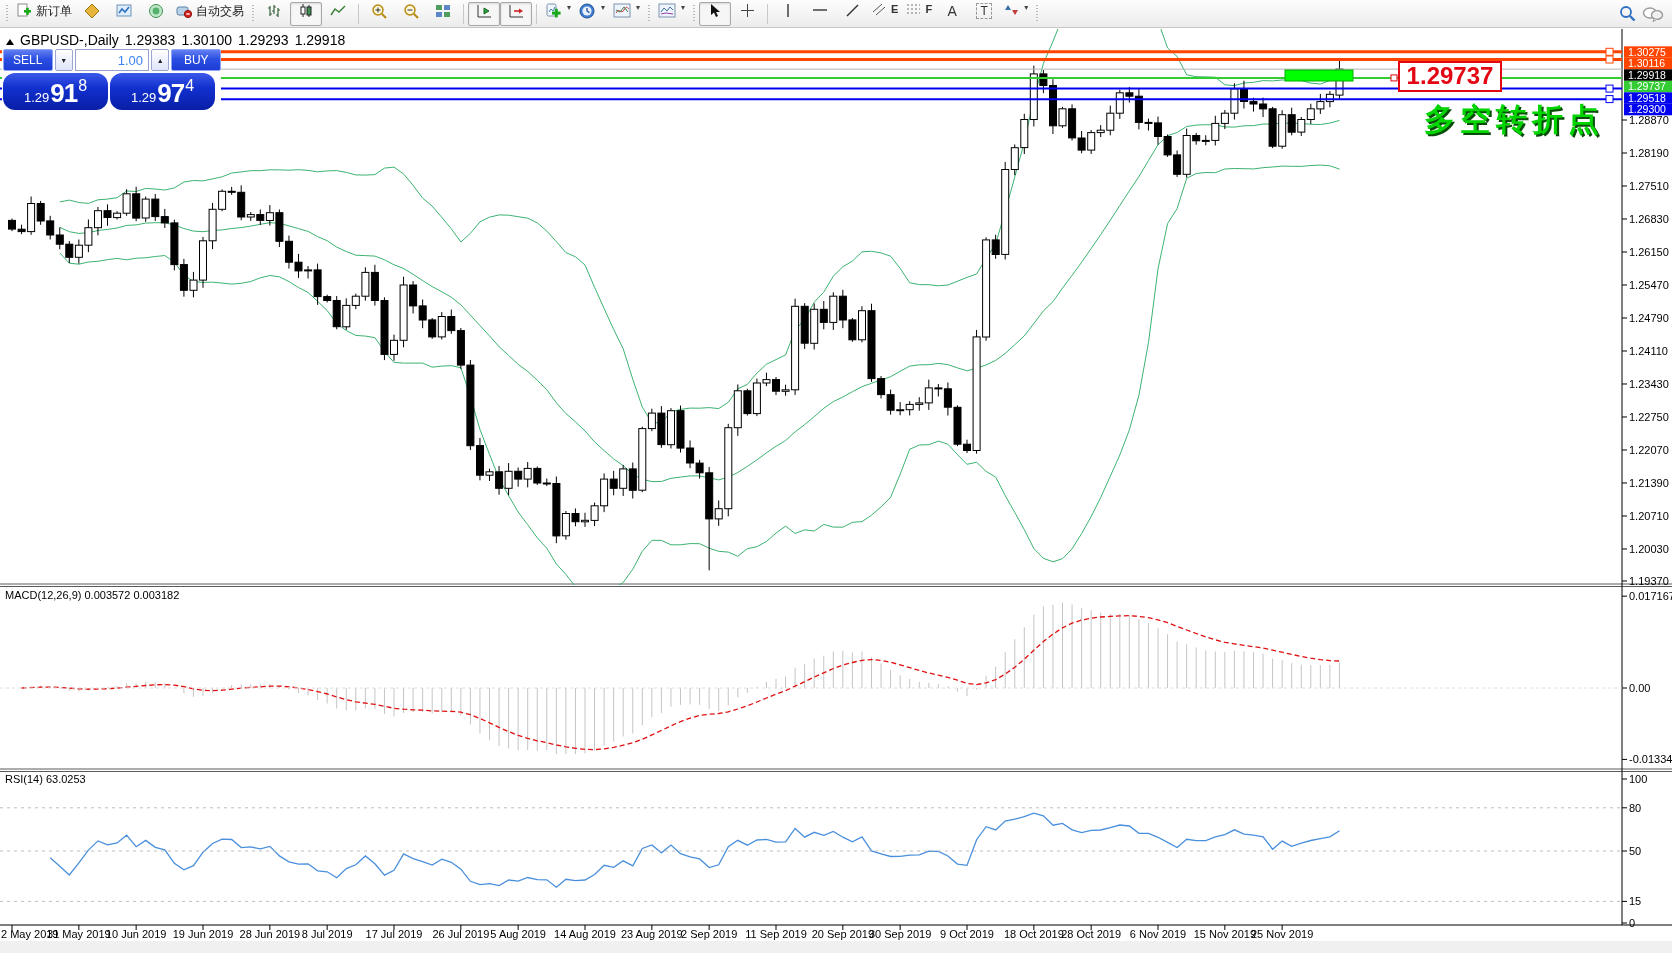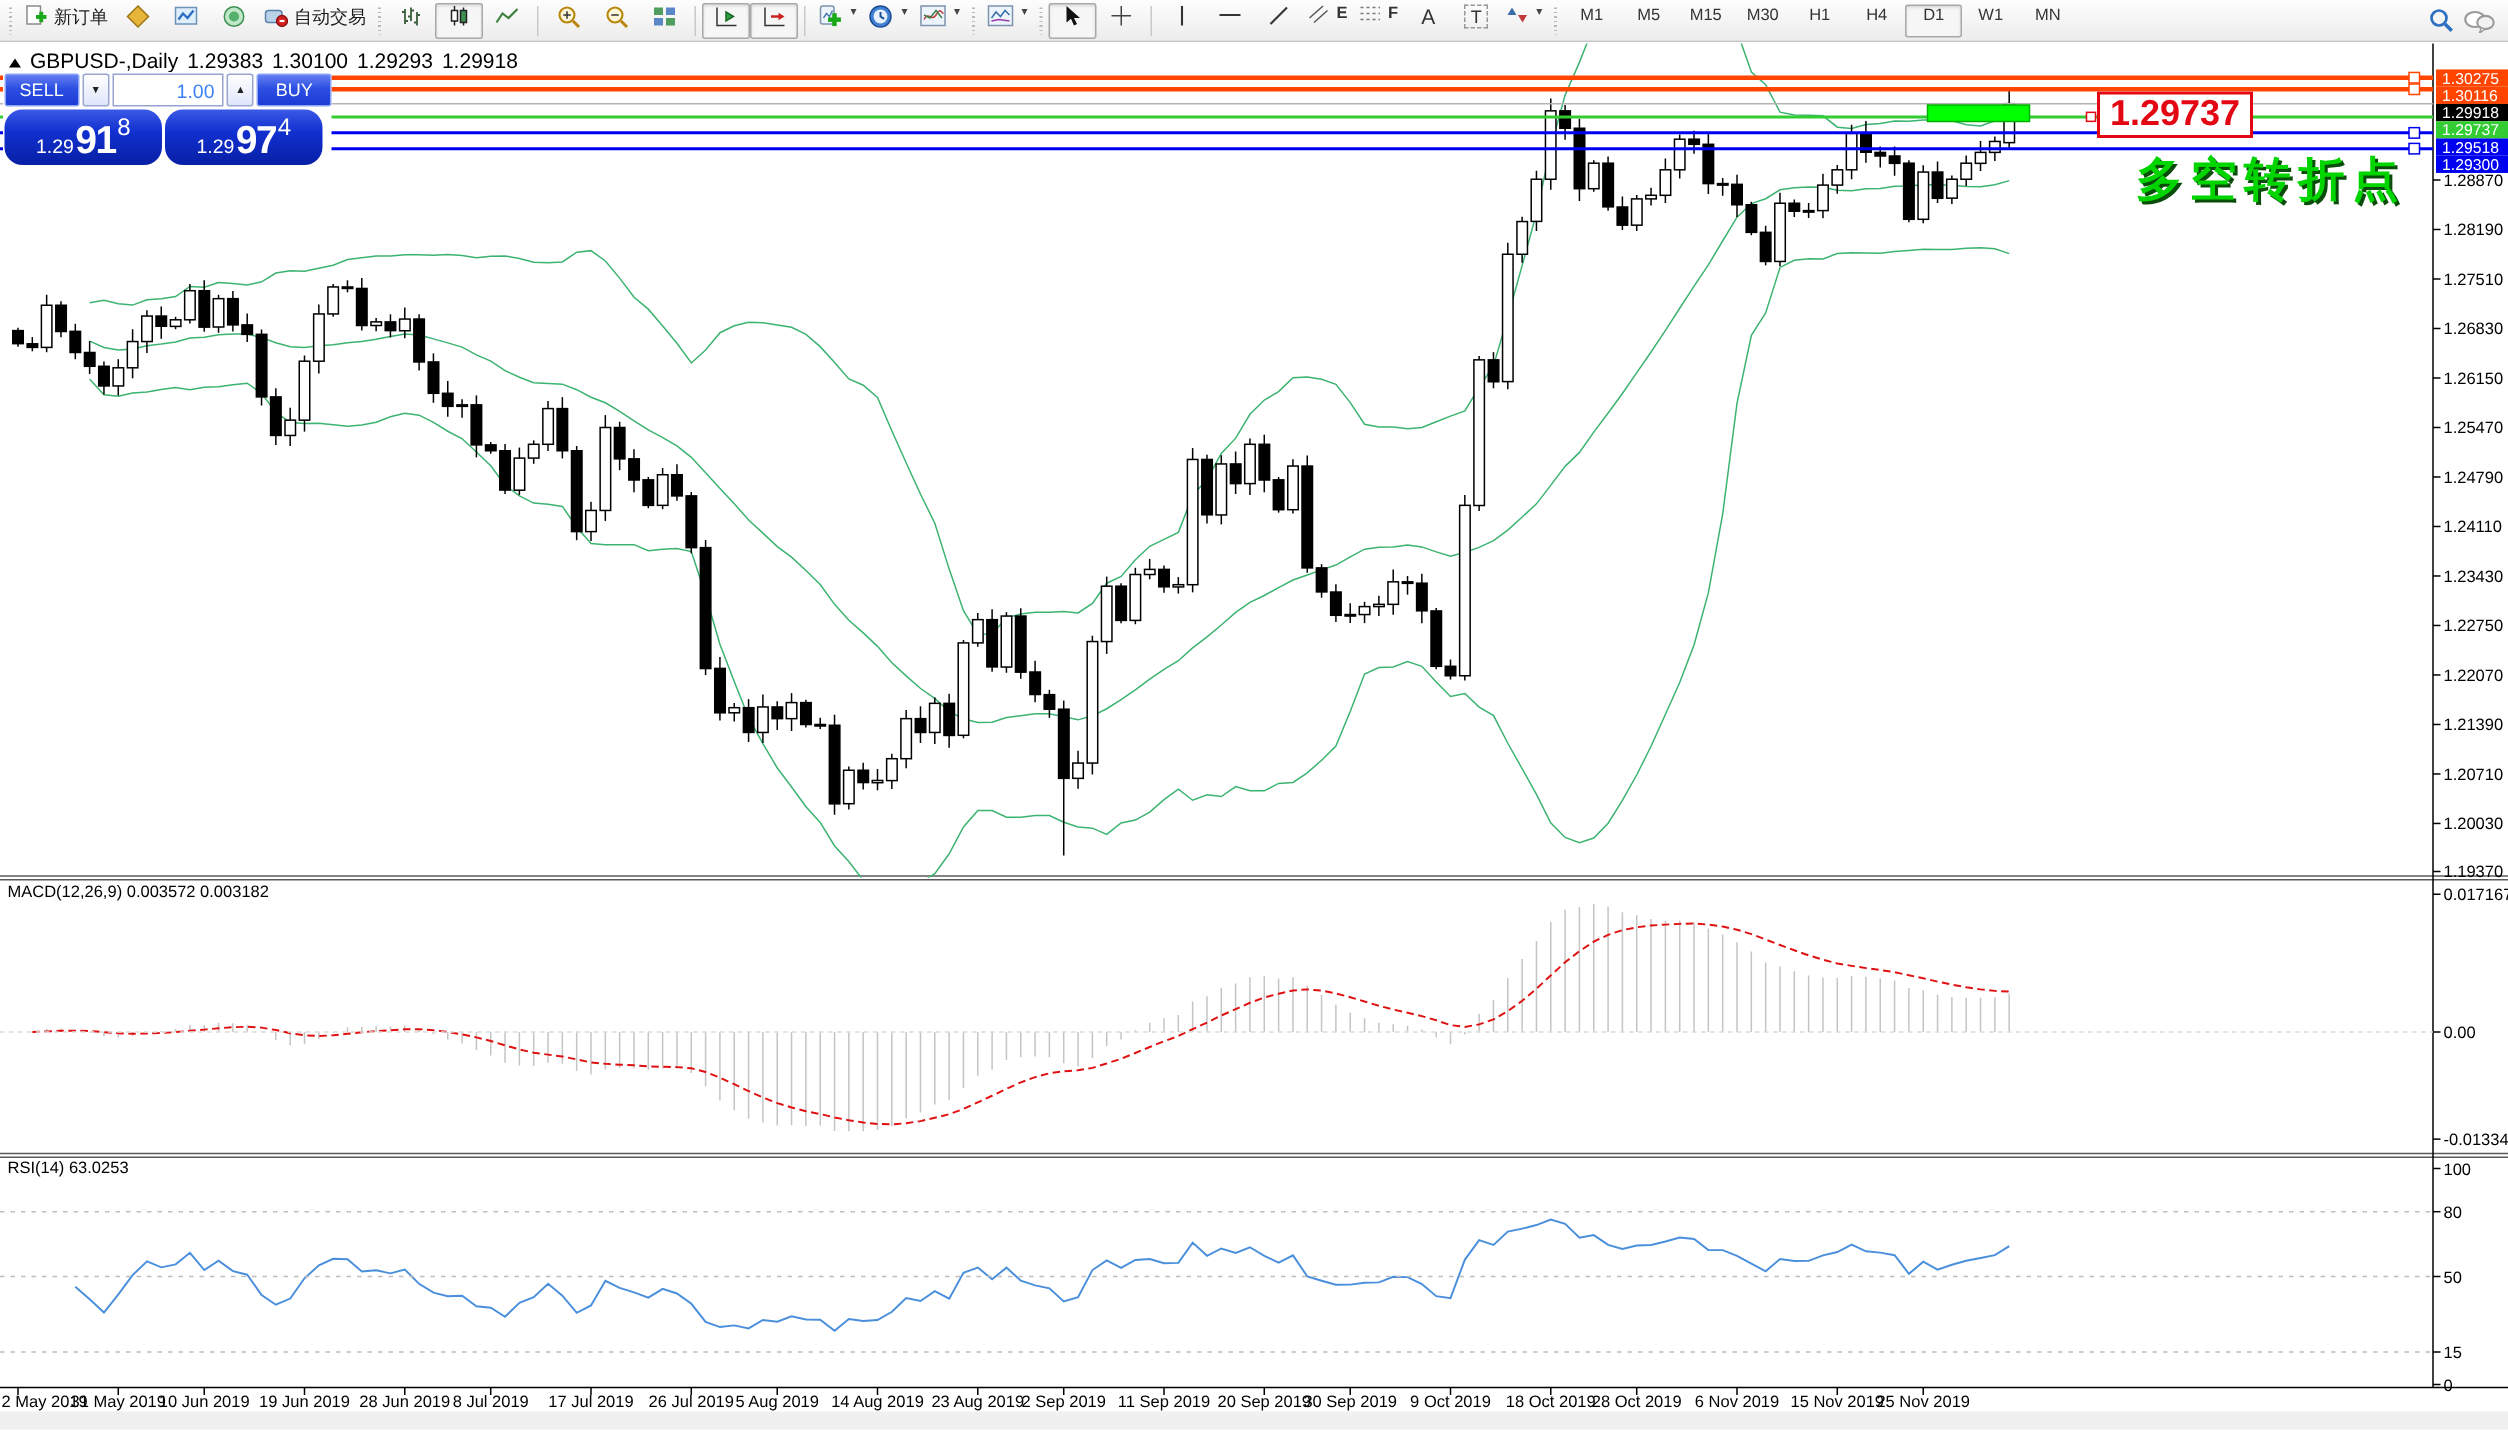--- a/index.html
+++ b/index.html
@@ -220,31 +220,20 @@
     <span style="font-size:12px;color:#333;border:1px dashed #999;padding:0 3px;">T</span>
   </div>
   <div class="tbtn">
     <svg width="15" height="14">
         <polygon points="4,2 7,7 1,7" fill="#3a6ea8"></polygon>
         <polygon points="11,12 14,7 8,7" fill="#c23a3a"></polygon>
       </svg>
     <span class="caret">▾</span>
   </div>
   <div class="grip"></div>
-  <div id="tf-group" style="display:flex;align-items:center;">
-      <div class="tbtn tf">M1</div>
-      <div class="tbtn tf">M5</div>
-      <div class="tbtn tf">M15</div>
-      <div class="tbtn tf">M30</div>
-      <div class="tbtn tf">H1</div>
-      <div class="tbtn tf">H4</div>
-      <div class="tbtn tf pressed">D1</div>
-      <div class="tbtn tf">W1</div>
-      <div class="tbtn tf">MN</div>
-    </div>
   <div id="toolbar-right">
     <svg width="17" height="17">
         <circle cx="7" cy="7" r="5" fill="none" stroke="#2d6fc2" stroke-width="1.8"></circle>
         <path d="M11 11 L15.5 15.5" stroke="#2d6fc2" stroke-width="2.4"></path>
       </svg>
     <svg width="22" height="16">
         <ellipse cx="8" cy="7" rx="6.5" ry="5" fill="#fff" stroke="#9a9a9a" stroke-width="1.4"></ellipse>
         <ellipse cx="15" cy="9" rx="5.5" ry="4.4" fill="#f2f2f2" stroke="#9a9a9a" stroke-width="1.4"></ellipse>
         <path d="M12 13 L11 16 L14.5 13.5" fill="#f2f2f2" stroke="#9a9a9a"></path>
       </svg>

